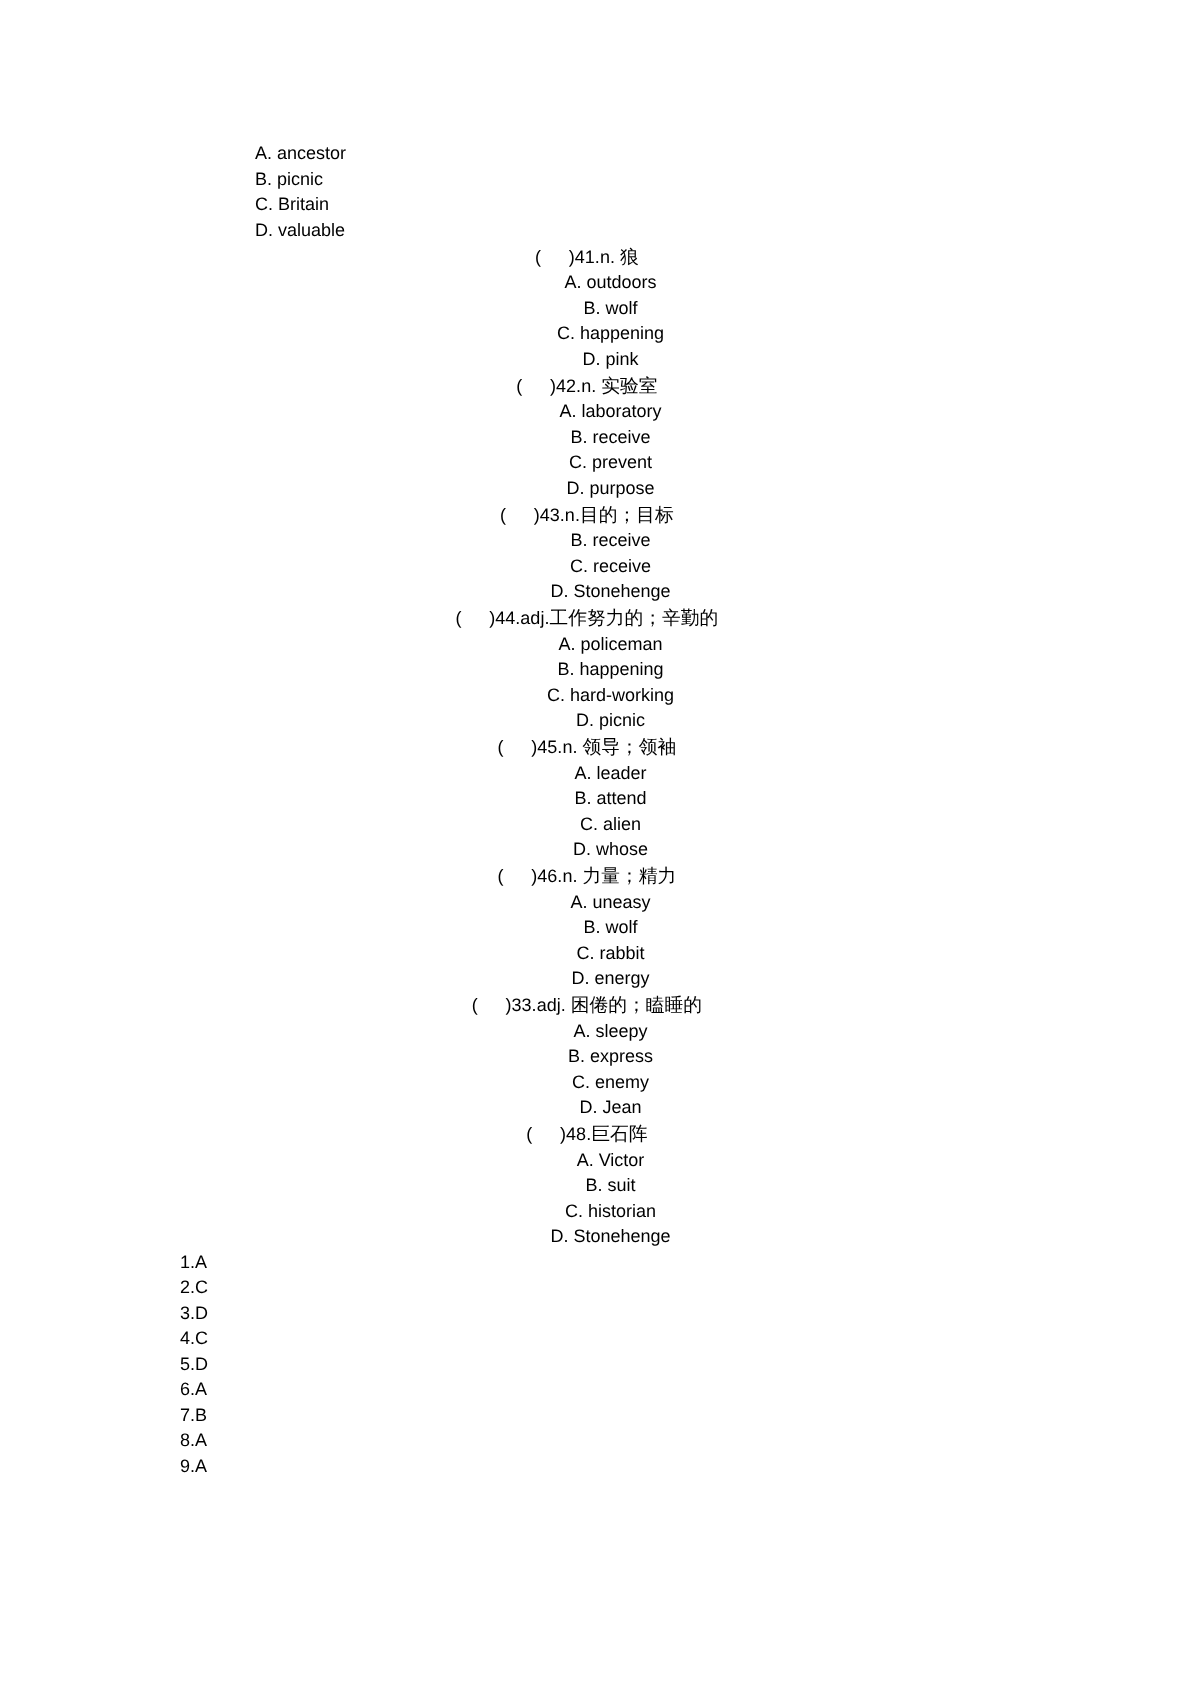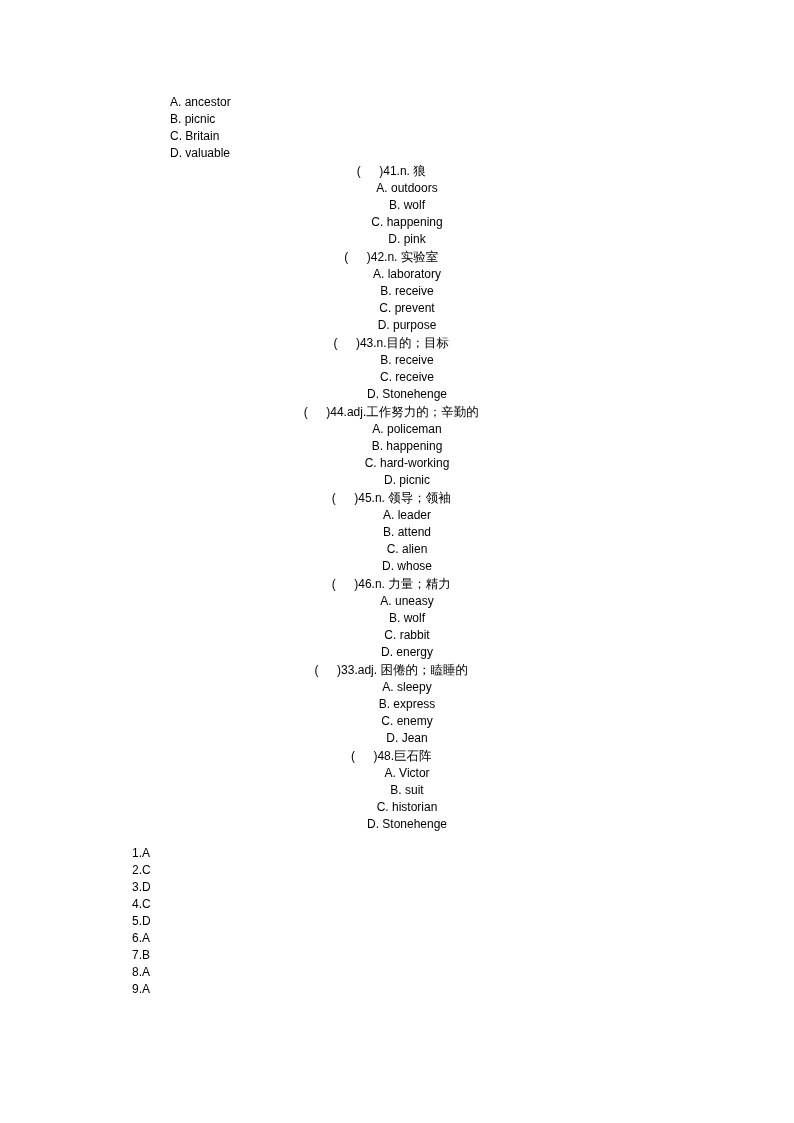--- a/index.html
+++ b/index.html
@@ -58,21 +58,21 @@
   .qstem .stem-text {
     font-size: 12px;
   }
   .qstem .cn {
     font-family: "DejaVu Sans", "Liberation Sans", sans-serif;
     font-size: 12.5px;
   }
 
   
   .answer-key {
-    margin: 12px;
+    margin: 0;
     padding: 0;
     list-style: none;
   }
   .answer-item {
     font-size: 12px;
     line-height: 17px;
     white-space: pre;
     padding-left: 120px;
     margin: 0;
   }

